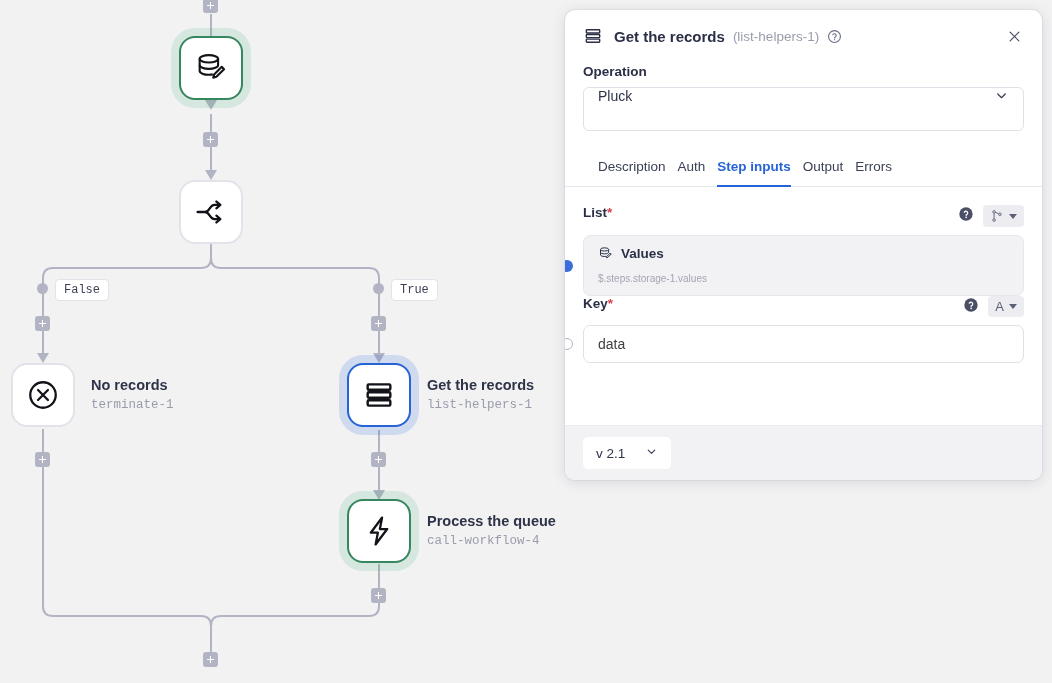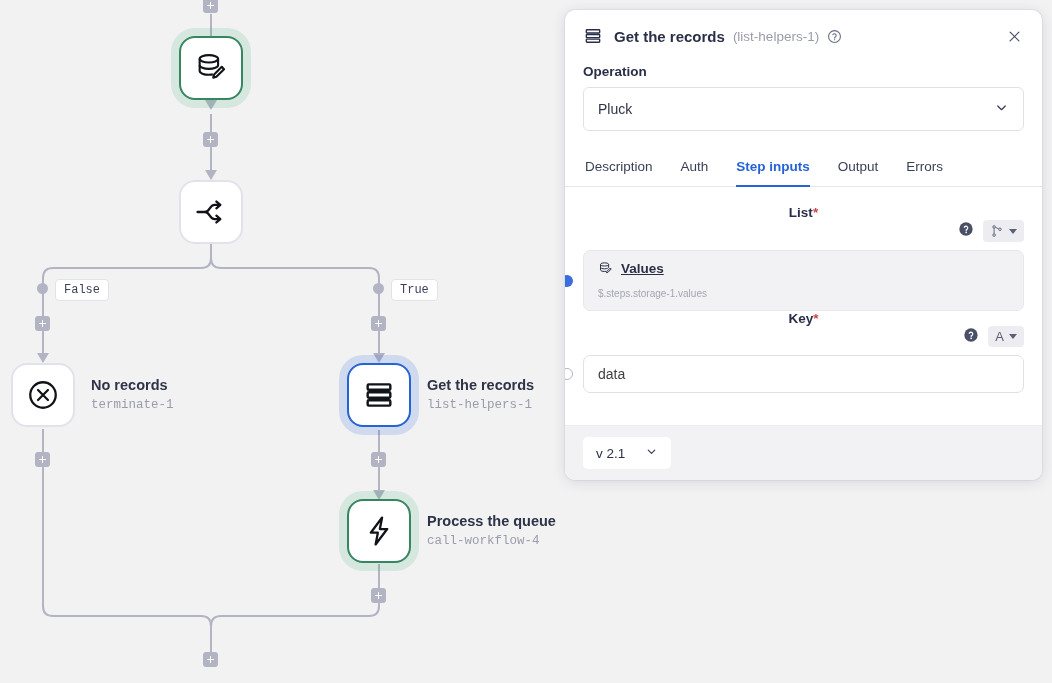--- a/index.html
+++ b/index.html
@@ -88,60 +88,60 @@
 
   .panel-body { padding: 0 18px; }
   .field-label {
     font-size: 13.5px; font-weight: bold; color: #2a2f47;
     margin: 14px 0 8px 0;
   }
   .req { color: #d4414c; }
 
   .select-box {
     height: 44px; border: 1px solid #dfe0e8; border-radius: 6px;
-    background: #fff; display: flex; align-items: center;
+    background: #fff; display: flex; align-items: flex-start;
     padding: 0 14px; font-size: 14px; color: #2e3348;
     cursor: pointer;
   }
   .select-box .chev { margin-left: auto; color: #3a3f55; }
 
   .tabs {
-    display: flex; gap: 28px;
+    display: flex; gap: 12px;
     border-bottom: 1px solid #e6e7ee;
-    padding: 0 20px; margin-top: 18px;
+    padding: 0 33px; margin-top: 18px;
   }
   .tab {
     font-size: 13.5px; color: #3a3f55; padding: 10px 0 11px 0;
     cursor: pointer; border-bottom: 2px solid transparent;
     margin-bottom: -1px;
   }
   .tab.active { color: #2563d6; font-weight: bold; border-bottom-color: #2563d6; }
 
-  .input-row { display: flex; align-items: center; flex-direction: column; }
+  .input-row { display: flex; align-items: flex-start; }
   .input-row .row-label { font-size: 13.5px; font-weight: bold; color: #2a2f47; }
   .row-tools { margin-left: auto; display: flex; align-items: center; gap: 9px; }
   .type-pill {
     background: #ededf1; border-radius: 4px;
     display: flex; align-items: center; gap: 5px;
     padding: 4px 7px; cursor: pointer;
   }
   .type-pill .tri {
     width: 0; height: 0; border-left: 4px solid transparent;
     border-right: 4px solid transparent; border-top: 5px solid #5b6078;
   }
 
   .value-card {
     position: relative;
     background: #f2f2f4; border: 1px solid #e6e7ec; border-radius: 7px;
     padding: 10px 14px 11px 14px;
     margin-top: 8px;
     cursor: pointer;
   }
   .value-card .vc-head { display: flex; align-items: center; gap: 8px; }
-  .value-card .vc-title { font-size: 13.5px; font-weight: bold; color: #2a2f47; text-decoration: underline; }
+  .value-card .vc-title { font-size: 13.5px; font-weight: bold; color: #2a2f47; }
   .value-card .vc-path { font-size: 10px; color: #a3a5b3; margin-top: 12px; }
 
   .text-input {
     position: relative;
     height: 38px; background: #fff;
     border: 1px solid #dfe0e8; border-radius: 7px;
     display: flex; align-items: center; padding: 0 14px;
     font-size: 14px; color: #404040; margin-top: 8px;
   }
 

